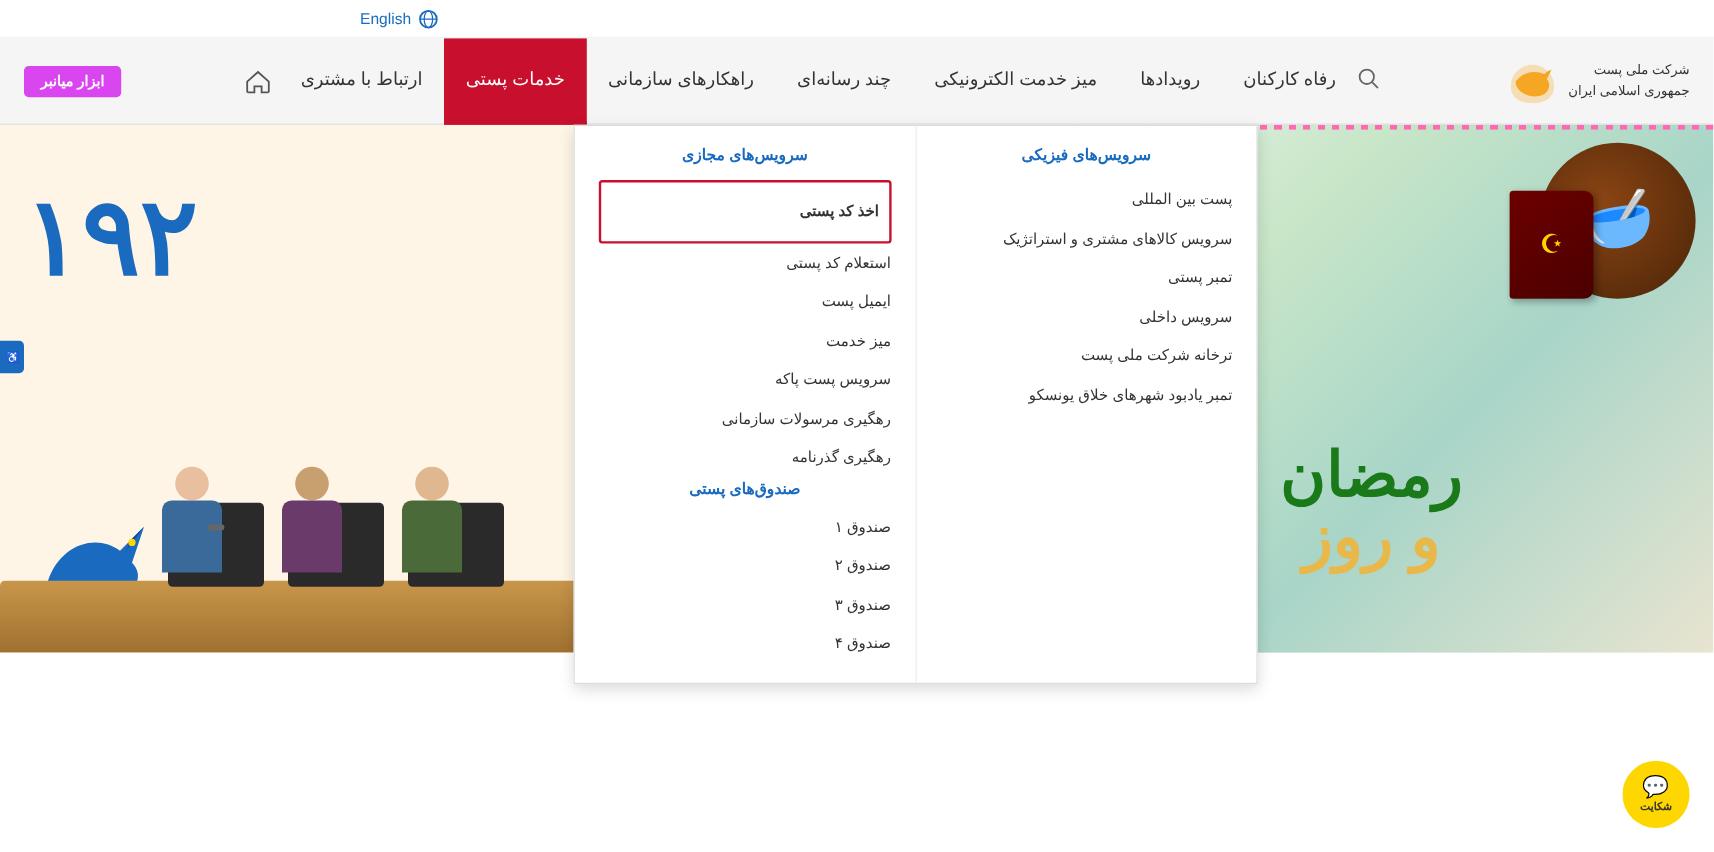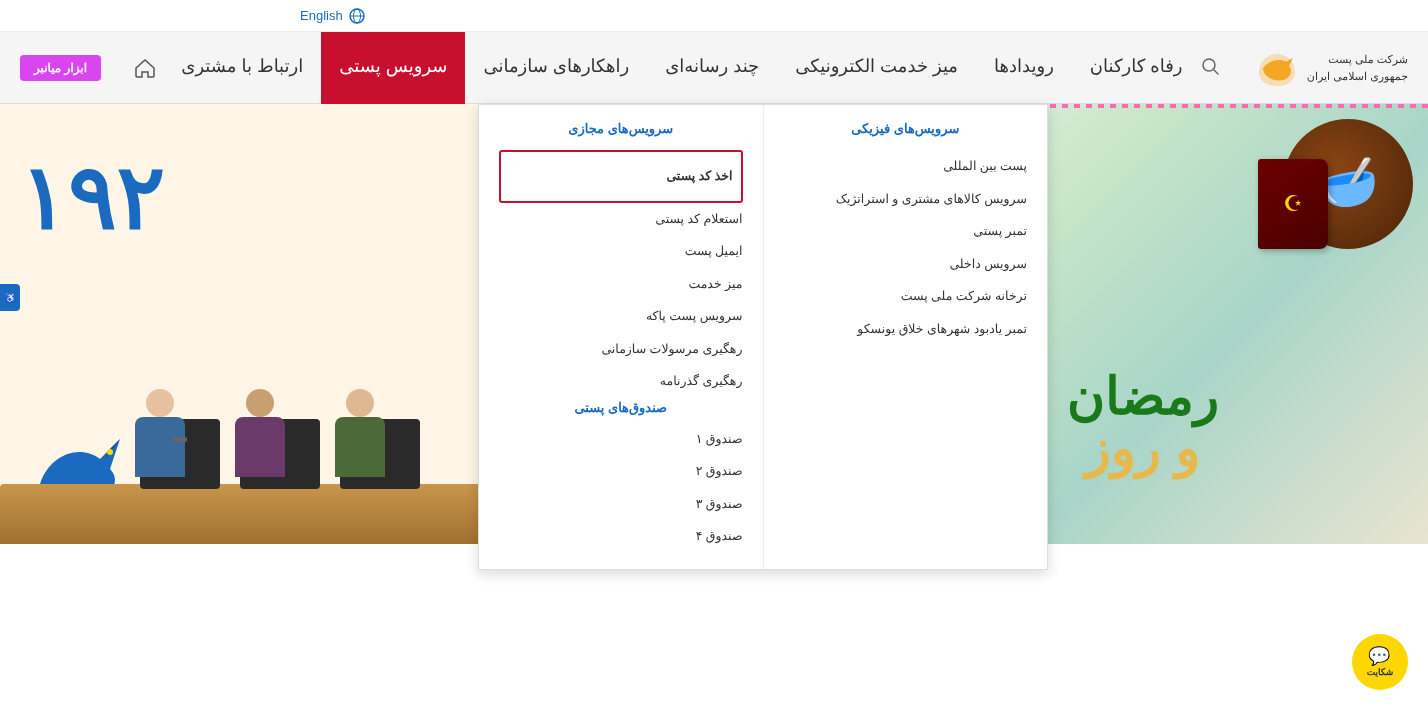--- a/index.html
+++ b/index.html
@@ -64,21 +64,21 @@
       gap: 0;
       direction: rtl;
       flex: 1;
       justify-content: center;
     }
     .nav-item {
       padding: 0 18px;
       height: 72px;
       display: flex;
       align-items: center;
-      font-size: 18px;
+      font-size: 15px;
       color: #333;
       cursor: pointer;
       white-space: nowrap;
       position: relative;
       border-bottom: 3px solid transparent;
     }
     .nav-item.active {
       background: #c8102e;
       color: #fff;
       border-bottom: 3px solid #c8102e;
@@ -276,21 +276,21 @@
     <div class="nav-item">
       <span>میز خدمت الکترونیکی</span>
     </div>
     <div class="nav-item">
       <span>چند رسانه‌ای</span>
     </div>
     <div class="nav-item">
       <span>راهکارهای سازمانی</span>
     </div>
     <div class="nav-item active">
-      <span>سرویس پستی</span>
+      <span>خدمات پستی</span>
     </div>
     <div class="nav-item">
       <span>ارتباط با مشتری</span>
     </div>
 
     <div class="home-icon-btn">
       <svg width="24" height="24" viewBox="0 0 24 24" fill="none">
         <path d="M3 12L12 4L21 12V20C21 20.5523 20.5523 21 20 21H15V16H9V21H4C3.44772 21 3 20.5523 3 20V12Z" stroke="#555" stroke-width="1.5" fill="none"></path>
       </svg>
     </div>

